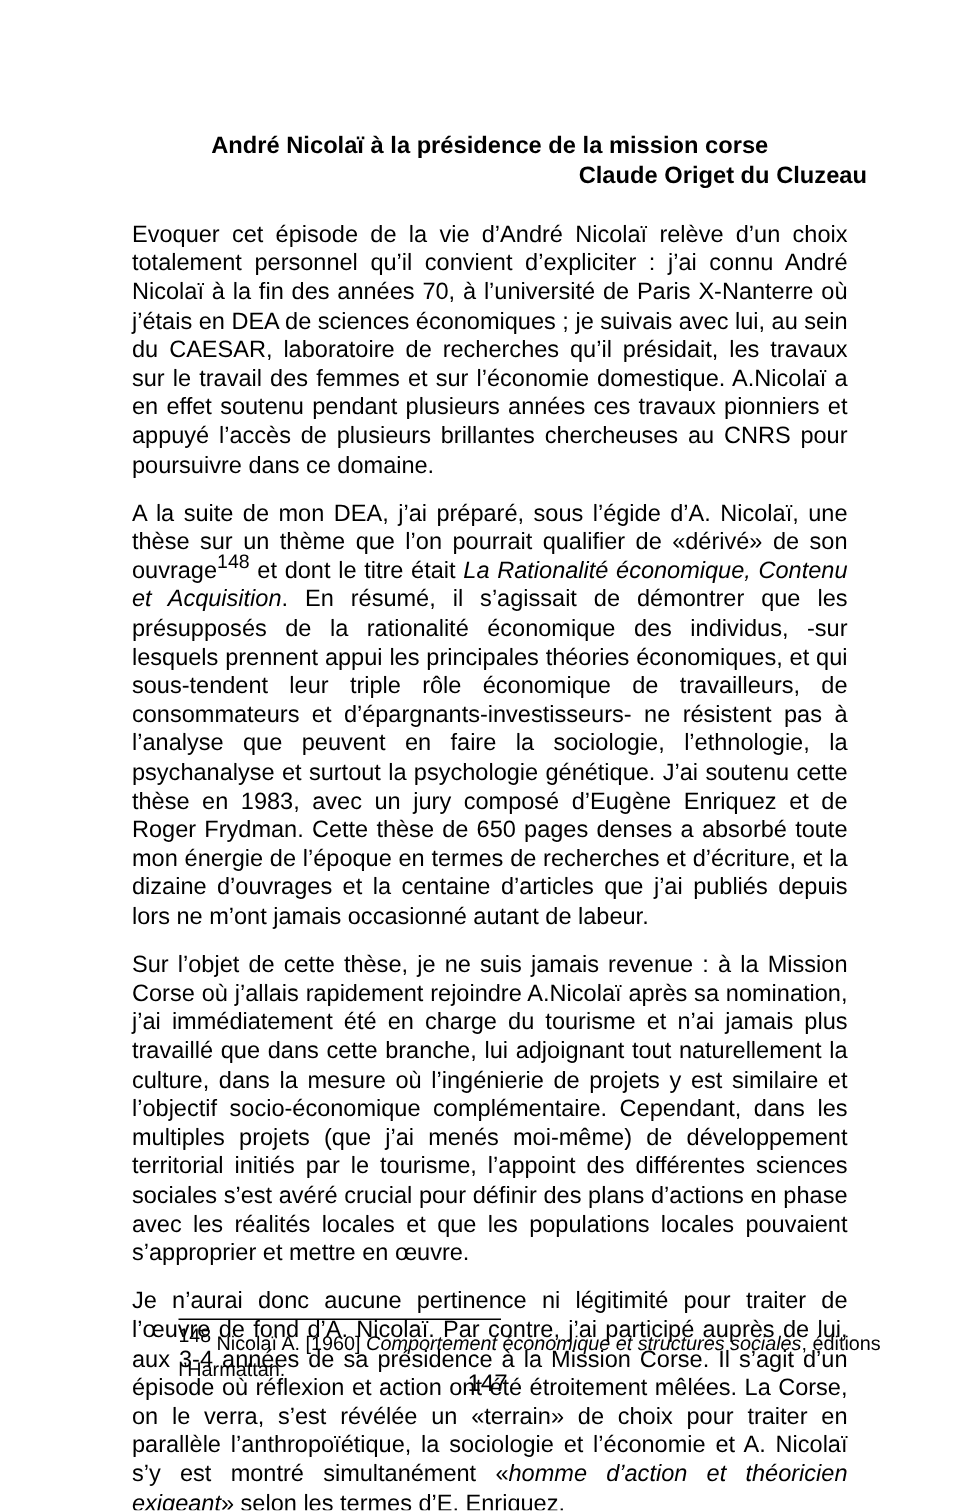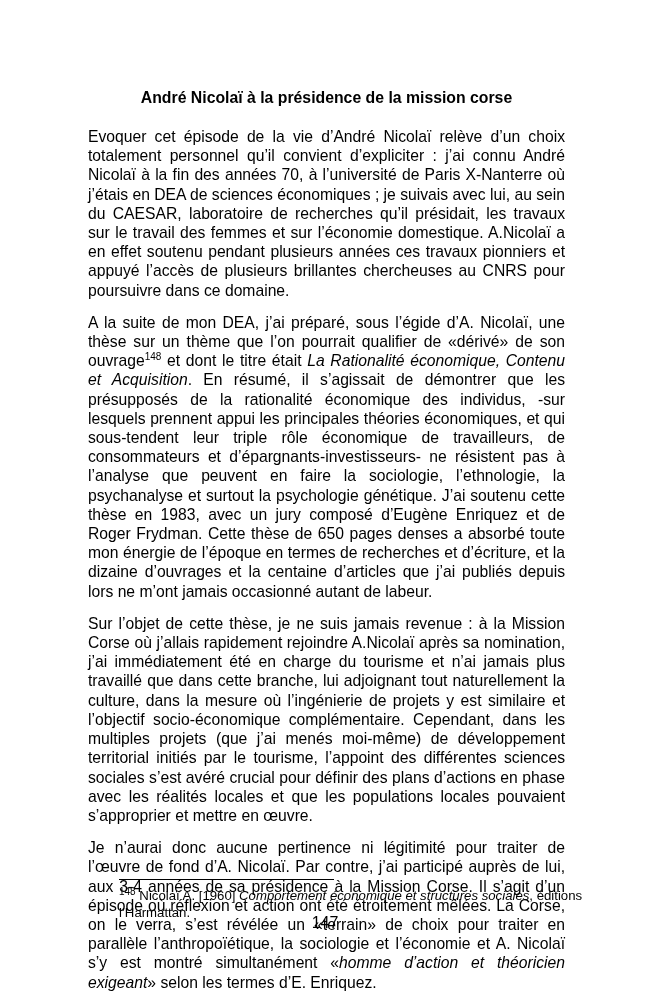--- a/index.html
+++ b/index.html
@@ -34,21 +34,21 @@
   .body-text {
     margin-top: 19px;
     font-size: 15.7px;
     line-height: 19.2px;
     text-align: justify;
     text-justify: inter-word;
   }
   .para { margin: 13px; padding: 0; }
   .it { font-style: italic; }
   sup.fnref {
-    font-size: 10px;
+    font-size: 13px;
     line-height: 0;
     vertical-align: super;
   }
   .footnote-area {
     position: absolute;
     left: 75px;
     top: 879px;
     width: 503px;
     font-size: 13.2px;
     line-height: 17px;
@@ -70,20 +70,21 @@
     font-size: 16px;
     line-height: 20px;
   }
 </style>
 </head>
 <body>
 
 <div class="page">
   <div class="content">
     <div class="doc-title">André Nicolaï à la présidence de la mission corse</div>
+    <div class="doc-author">Claude Origet du Cluzeau</div>
     <div class="body-text">
         <p class="para"><span>Evoquer cet épisode de la vie d’André Nicolaï relève d’un choix totalement personnel qu’il convient d’expliciter : j’ai connu André Nicolaï à la fin des années 70, à l’université de Paris X-Nanterre où j’étais en DEA de sciences économiques ; je suivais avec lui, au sein du CAESAR, laboratoire de recherches qu’il présidait, les travaux sur le travail des femmes et sur l’économie domestique. A.Nicolaï a en effet soutenu pendant plusieurs années ces travaux pionniers et appuyé l’accès de plusieurs brillantes chercheuses au CNRS pour poursuivre dans ce domaine.</span></p>
         <p class="para"><span>A la suite de mon DEA, j’ai préparé, sous l’égide d’A. Nicolaï, une thèse sur un thème que l’on pourrait qualifier de «dérivé» de son ouvrage</span><sup class="fnref">148</sup><span> et dont le titre était </span><span class="it">La Rationalité économique, Contenu et Acquisition</span><span>. En résumé, il s’agissait de démontrer que les présupposés de la rationalité économique des individus, -sur lesquels prennent appui les principales théories économiques, et  qui sous-tendent leur triple rôle économique de travailleurs, de consommateurs et d’épargnants-investisseurs- ne résistent pas à l’analyse que peuvent en faire la sociologie, l’ethnologie, la psychanalyse et surtout la psychologie génétique. J’ai soutenu cette thèse en 1983, avec un jury composé d’Eugène Enriquez et de Roger Frydman. Cette thèse de 650 pages denses a absorbé toute mon énergie de l’époque en termes de recherches et d’écriture, et la dizaine d’ouvrages et la centaine d’articles que j’ai publiés depuis lors ne m’ont jamais occasionné autant de labeur.</span></p>
         <p class="para"><span>Sur l’objet de cette thèse, je ne suis jamais revenue : à la Mission Corse où j’allais rapidement rejoindre A.Nicolaï après sa nomination, j’ai immédiatement été en charge du tourisme et n’ai jamais plus travaillé que dans cette branche, lui adjoignant tout naturellement la culture, dans la mesure où l’ingénierie de projets y est similaire et l’objectif socio-économique complémentaire. Cependant, dans les multiples projets (que j’ai menés moi-même) de développement territorial initiés par le tourisme, l’appoint des différentes sciences sociales s’est avéré crucial pour définir des plans d’actions en phase avec les réalités locales et que les populations locales pouvaient s’approprier et mettre en œuvre.</span></p>
         <p class="para"><span>Je n’aurai donc aucune pertinence ni légitimité pour traiter de l’œuvre de fond d’A. Nicolaï.  Par contre, j’ai participé auprès de lui, aux 3-4 années de sa présidence à la Mission Corse. Il s’agit d’un épisode où réflexion et action ont été étroitement mêlées. La Corse, on le verra, s’est révélée un «terrain» de choix pour traiter en parallèle l’anthropoïétique, la sociologie et l’économie et A. Nicolaï s’y est montré simultanément «</span><span class="it">homme d’action et théoricien exigeant</span><span>» selon les termes d’E. Enriquez.</span></p>
       </div>
   </div>
 
   <div class="footnote-area">
     <div class="footnote-rule"></div>

